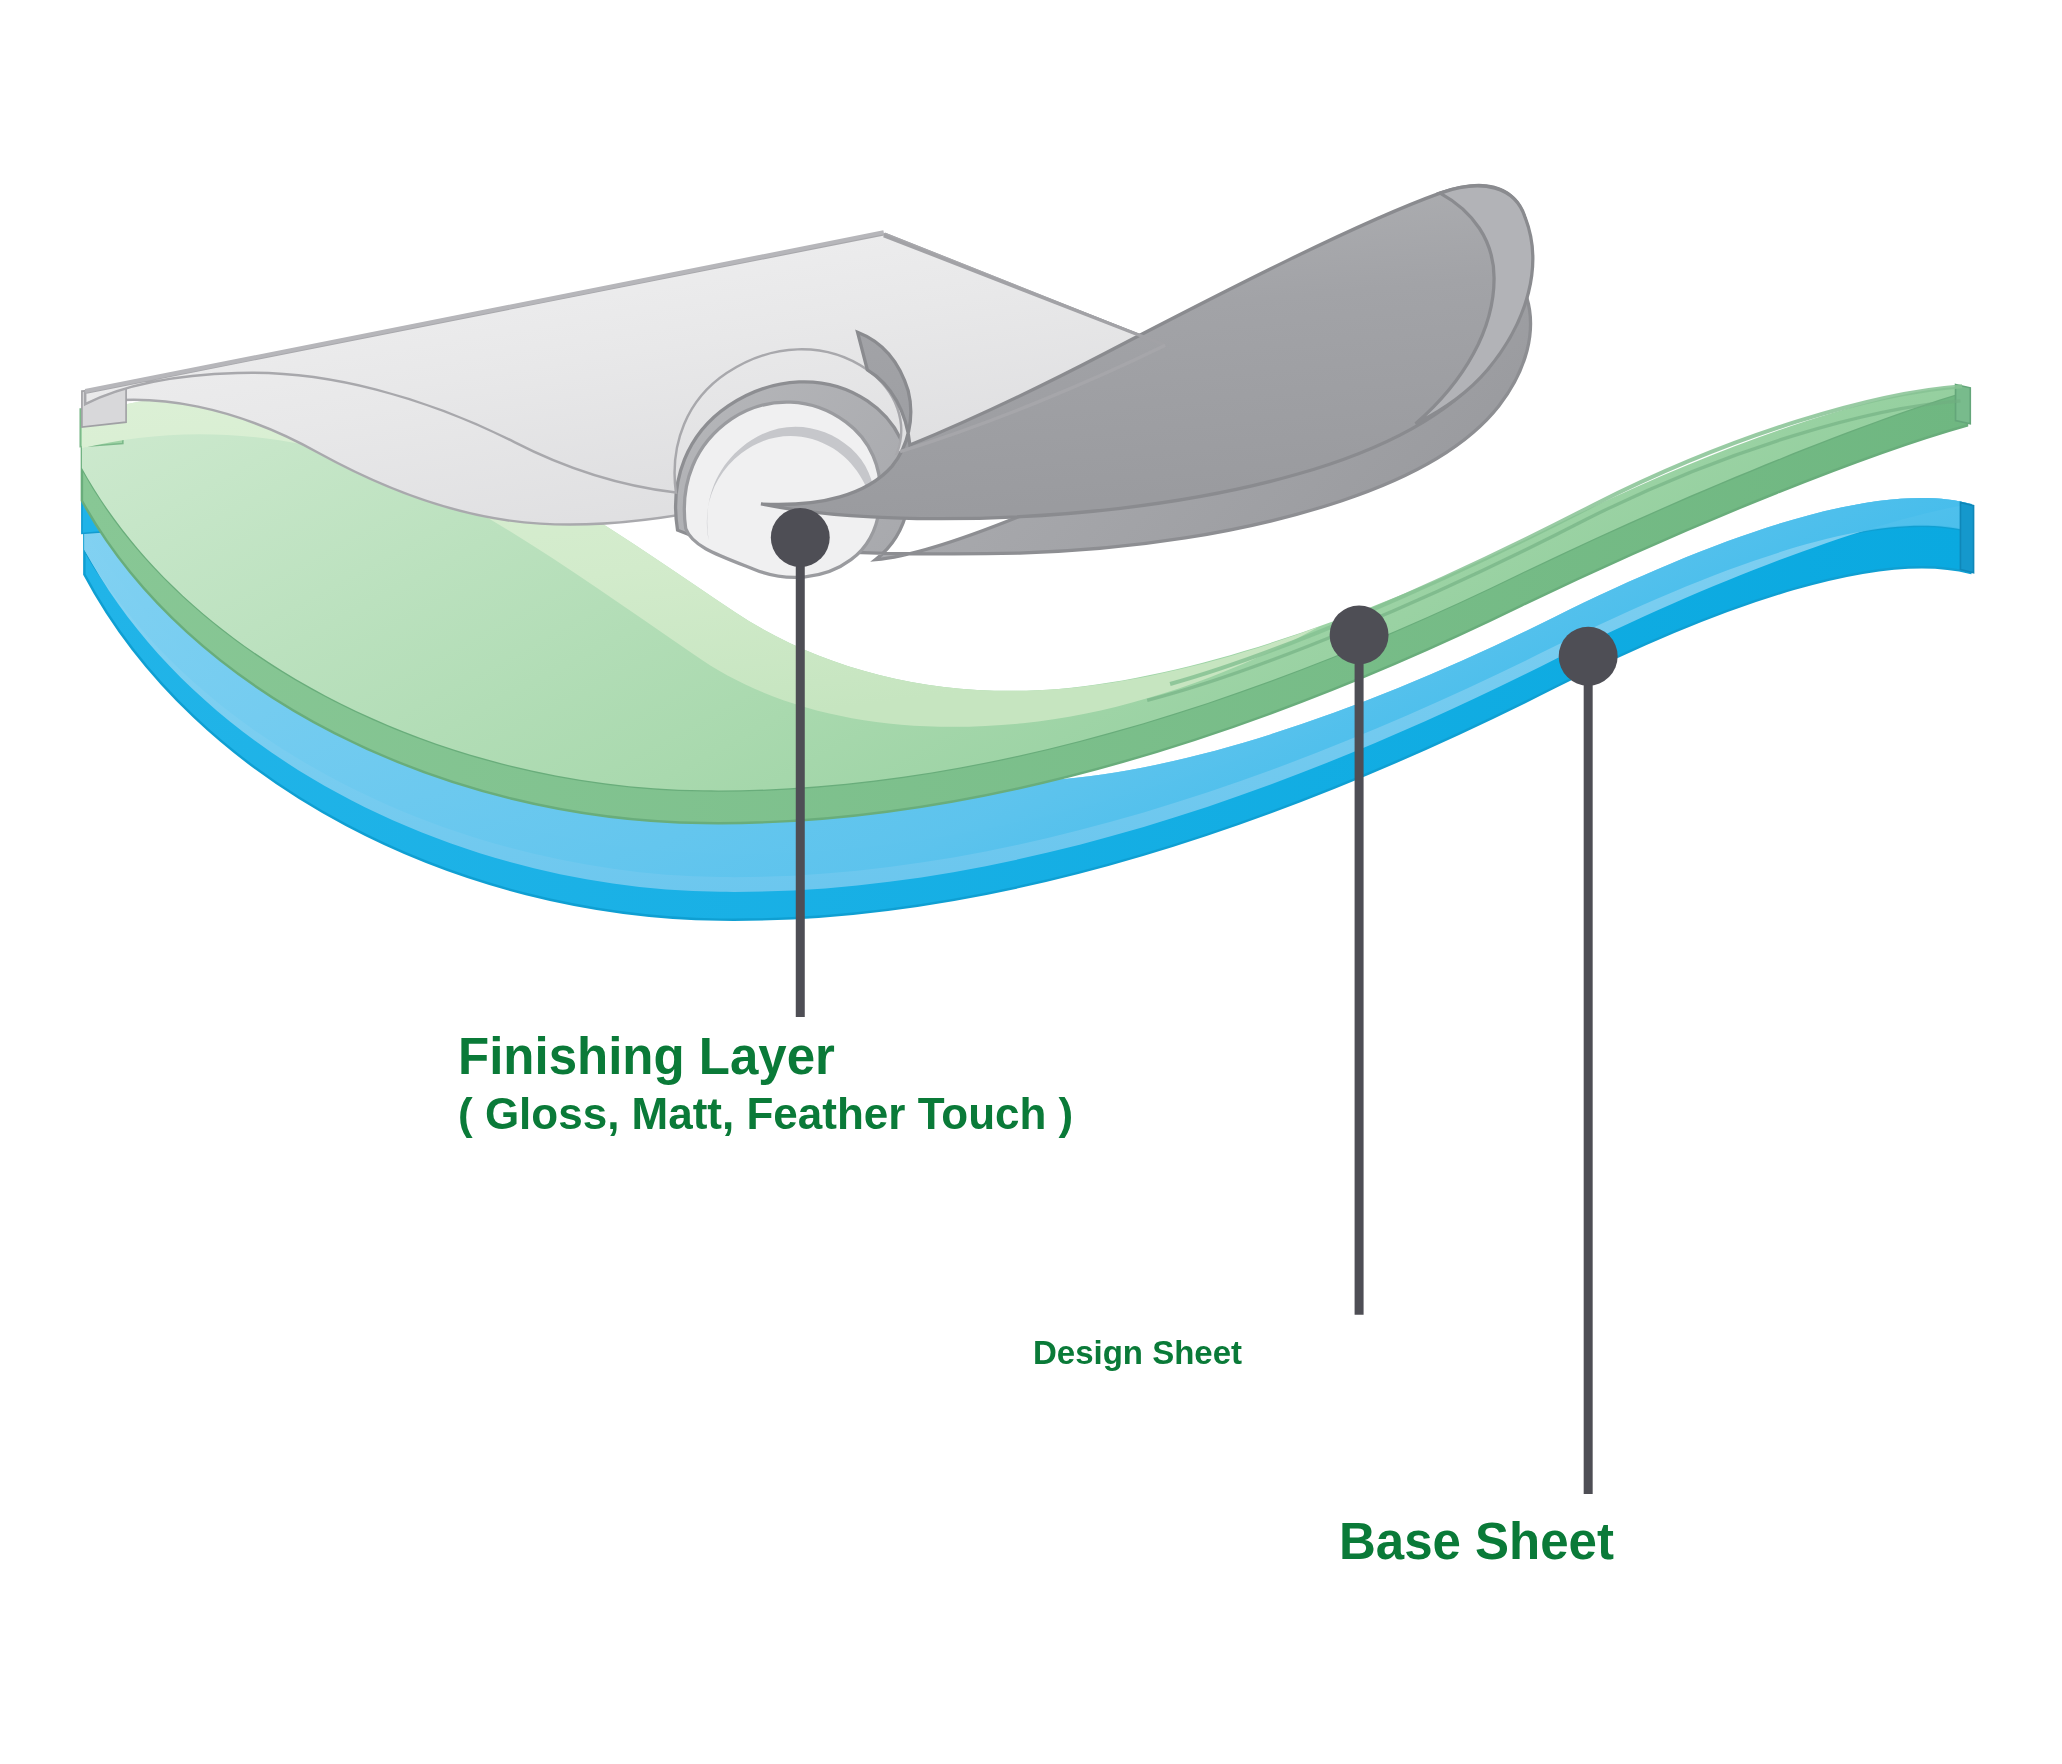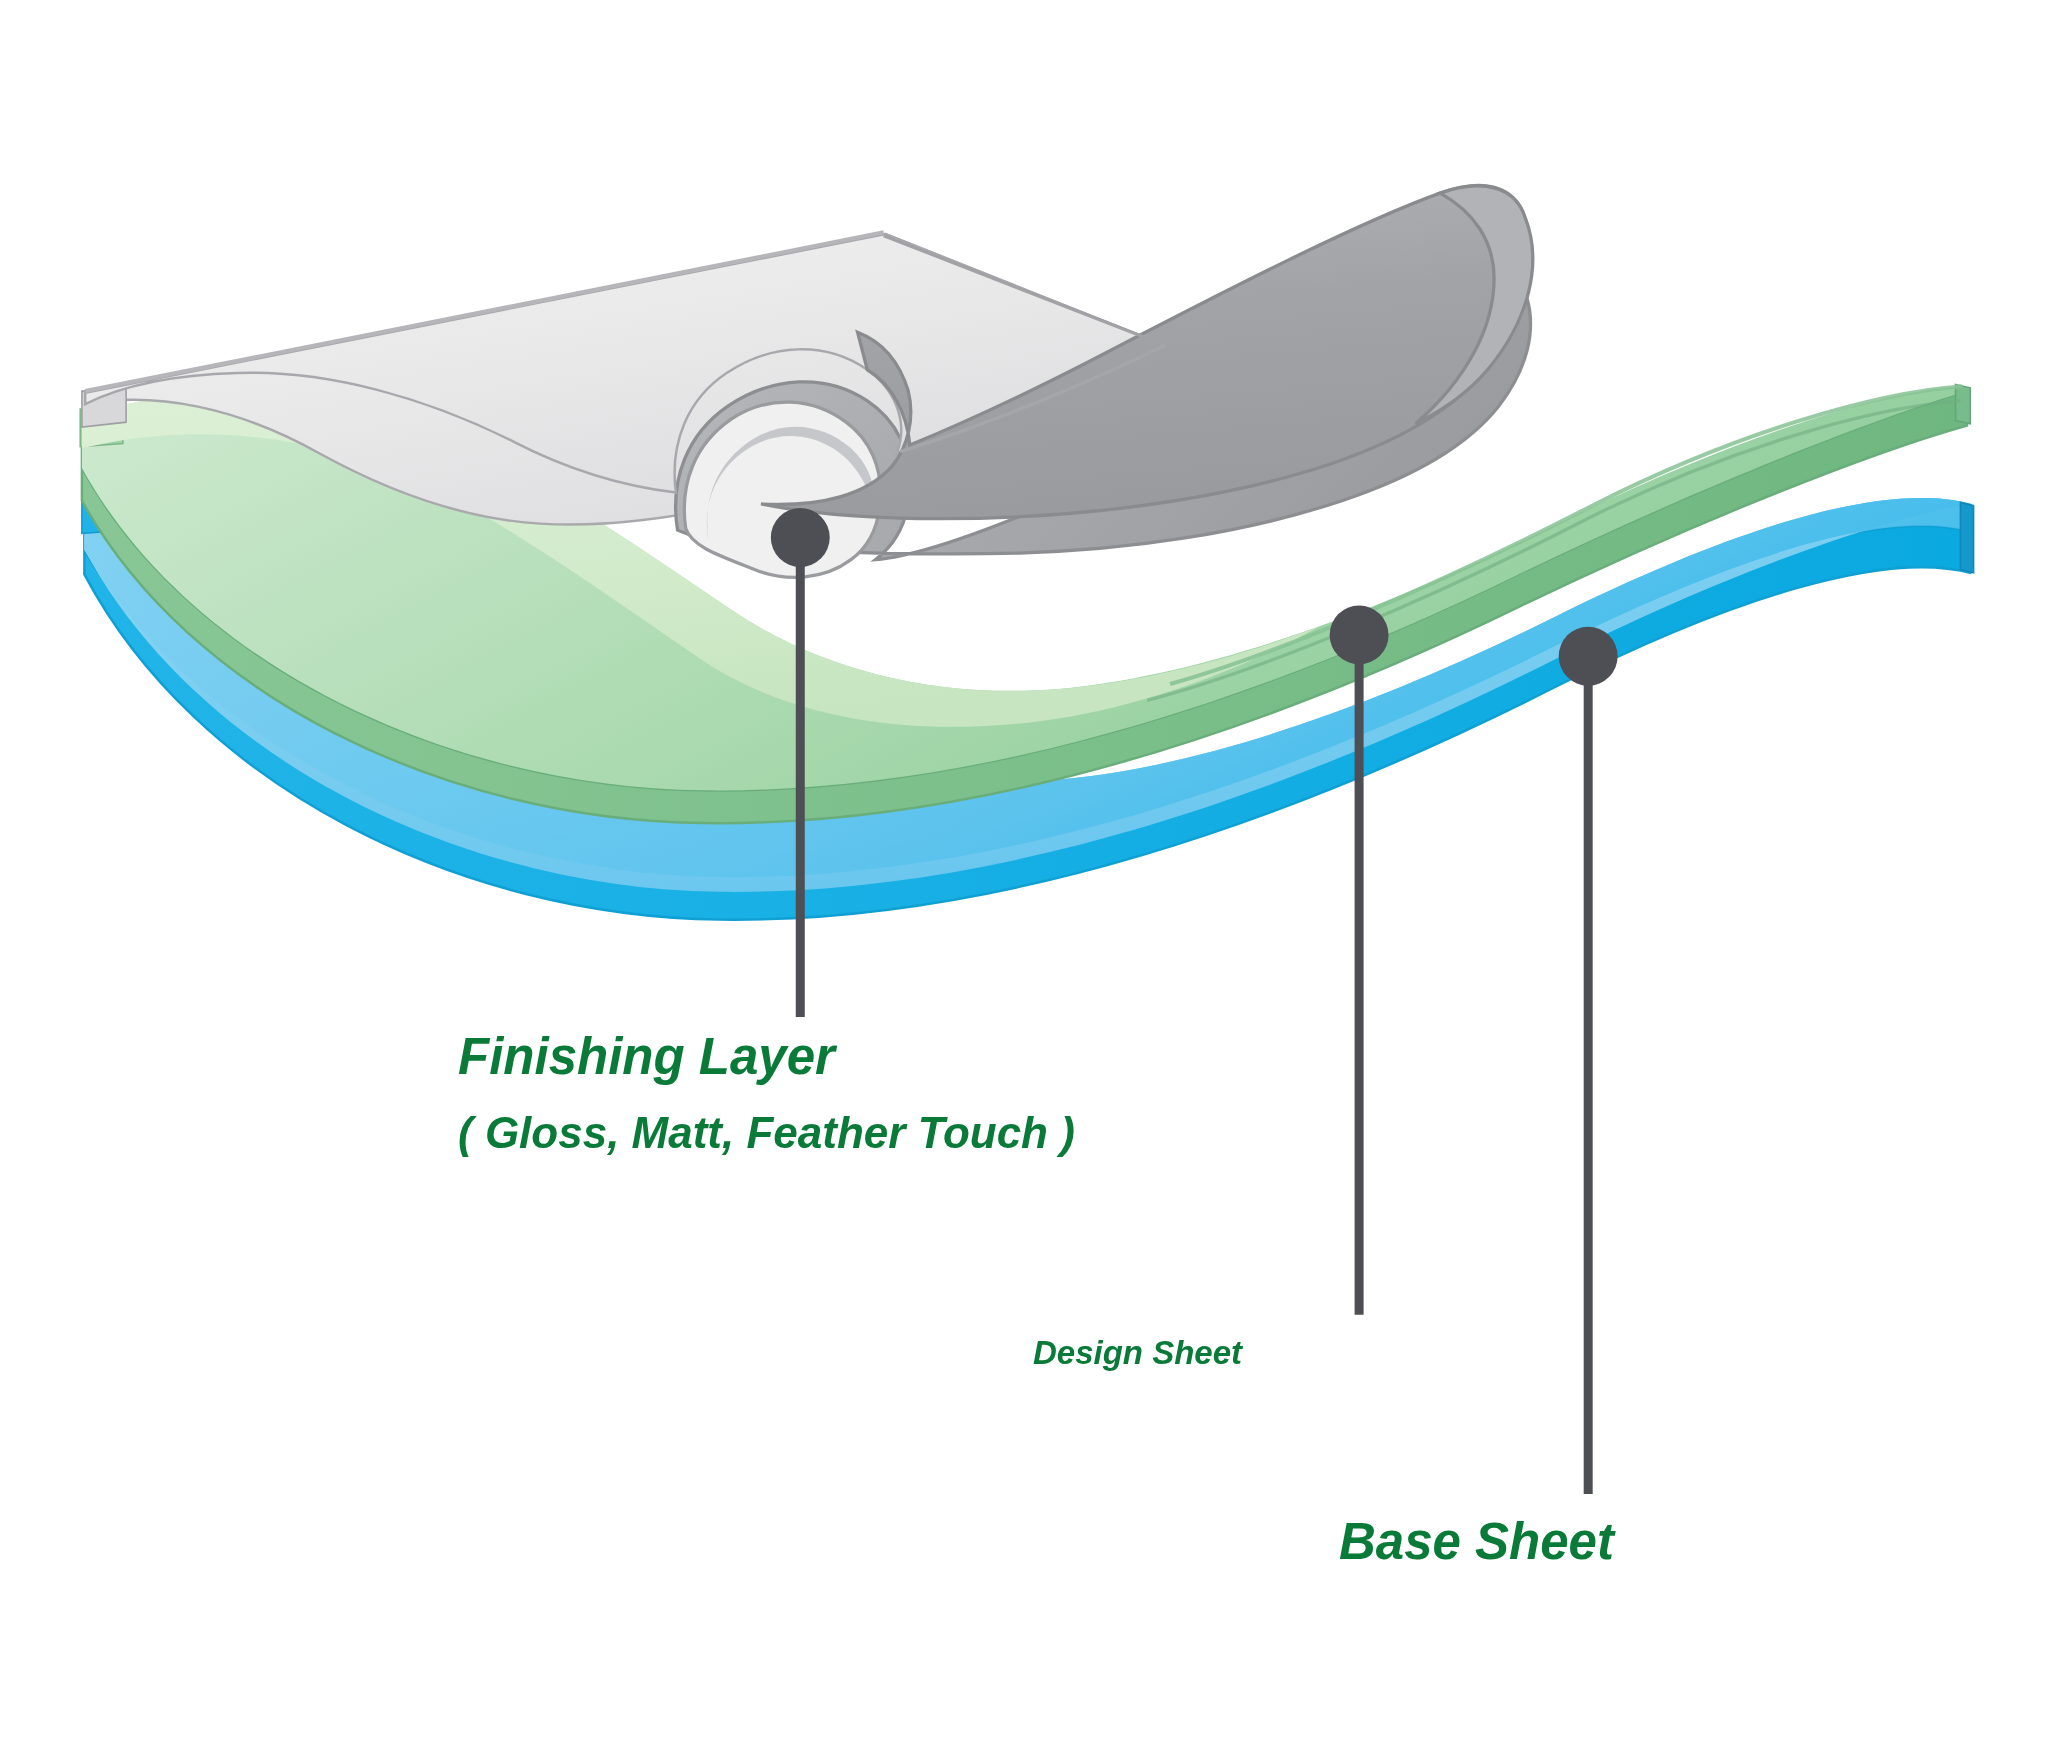--- a/index.html
+++ b/index.html
@@ -27,31 +27,30 @@
     height: 1764px;
     display: block;
   }
   .callout-label {
     position: absolute;
     color: #0a7a38;
     font-family: "Liberation Sans", sans-serif;
     font-weight: bold;
     white-space: nowrap;
     line-height: 1.16;
-    font-style: italic;
   }
   #label-finishing {
     left: 458px;
     top: 1027px;
     font-size: 51px;
   }
   #label-finishing .sub {
     display: block;
     font-size: 44px;
-    margin-top: 21px;
+    margin-top: 2px;
   }
   #label-design {
     left: 1033px;
     top: 1334px;
     font-size: 33px;
   }
   #label-base {
     left: 1339px;
     top: 1512px;
     font-size: 51px;

